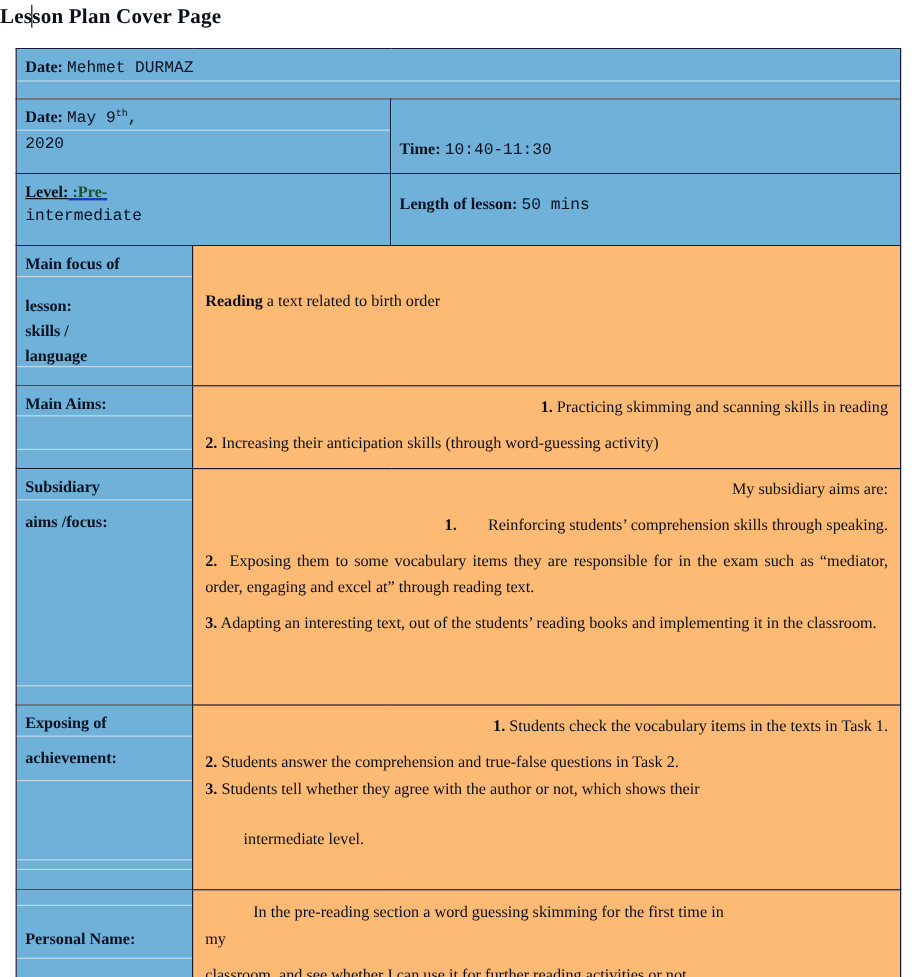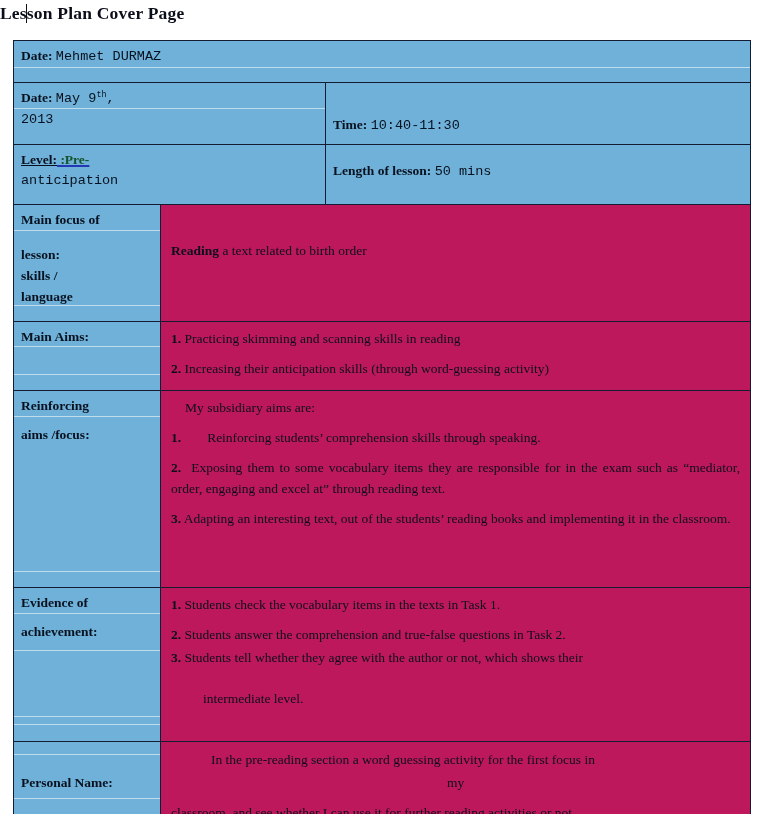--- a/index.html
+++ b/index.html
@@ -52,21 +52,21 @@
   .cell-label {
     background: #6fb1d8;
     font-weight: bold;
     font-size: 13.5px;
     line-height: 1.55;
     padding: 5px 0 6px 7px !important;
     position: relative;
     color: #08111f;
   }
   .cell-body {
-    background: #be185d;
+    background: #fdba74;
     font-size: 13.5px;
     line-height: 1.55;
     padding: 7px 10px 7px 10px !important;
     color: #0b0e1a;
     margin-left: 24px;
   }
 
   
   .rule-lines {
     position: absolute;
@@ -94,21 +94,21 @@
   .u-blue-link {
     color: #14532d;
     text-decoration: underline;
     text-decoration-color: #2438b5;
     text-decoration-thickness: 1.5px;
   }
 
   sup { font-size: 0.62em; vertical-align: super; margin-top: 12px; }
 
   .num { font-weight: bold; }
-  .p  { margin: 0 0 9px 0; }
+  .p  { margin: 0 0 9px 0; text-align: right; }
   .p-last { margin: 0; }
   .p-tight { margin: 0 0 2px 0; }
   .just-full { text-align: justify; }
   .lead-in { display:inline-block; width: 26px; }
 </style>
 </head>
 <body>
 
 <div class="doc-title">
   <span>Les</span><span class="caret"></span><span>son Plan Cover Page</span>
@@ -134,34 +134,34 @@
 
   <tr>
     <td class="cell-label" colspan="2" style="height:50px">
       <span class="rule-lines">
             <i style="top:25px"></i>
           </span>
       <div>
         <span class="lbl-bold">Date:</span>
         <span class="val-norm"><span>May 9</span><sup>th</sup><span>,</span></span>
       </div>
-      <div class="val-norm">2013</div>
+      <div class="val-norm">2020</div>
     </td>
     <td class="cell-label" style="vertical-align:bottom;padding-bottom:7px !important">
       <span class="lbl-bold">Time:</span>
       <span class="val-norm">10:40-11:30</span>
     </td>
   </tr>
 
   <tr>
     <td class="cell-label" colspan="2" style="height:48px">
       <div>
         <span class="lbl-bold u-black">Level:</span><span class="lbl-bold u-blue-link"> :Pre-</span>
       </div>
-      <div class="val-norm">anticipation</div>
+      <div class="val-norm">intermediate</div>
     </td>
     <td class="cell-label" style="vertical-align:middle;padding-top:0 !important">
       <span class="lbl-bold">Length of lesson:</span>
       <span class="val-norm">50 mins</span>
     </td>
   </tr>
 
   <tr>
     <td class="cell-label" style="height:105px">
       <span class="rule-lines">
@@ -192,41 +192,41 @@
       <div class="p-last"><span class="num">2.</span> <span>Increasing their anticipation skills (through word-guessing activity)</span></div>
     </td>
   </tr>
 
   <tr>
     <td class="cell-label" style="height:185px">
       <span class="rule-lines">
             <i style="top:25px"></i>
             <i style="top:180px"></i>
           </span>
-      <div>Reinforcing</div>
+      <div>Subsidiary</div>
       <div style="height:8px"></div>
       <div>aims /focus:</div>
     </td>
     <td class="cell-body" colspan="2">
       <div class="p" style="padding-left:14px">My subsidiary aims are:</div>
       <div class="p"><span class="num">1.</span><span class="lead-in"></span><span>Reinforcing students’ comprehension skills through speaking.</span></div>
       <div class="p just-full"><span class="num">2.</span>&nbsp;&nbsp;<span>Exposing them to some vocabulary items they are responsible for in the exam such as “mediator, order, engaging and excel at” through reading text.</span></div>
       <div class="p-last just-full"><span class="num">3.</span> <span class="u-blue">Adapting an</span><span> interesting text, out of the students’ reading books and implementing it in the classroom.</span></div>
     </td>
   </tr>
 
   <tr>
     <td class="cell-label" style="height:142px">
       <span class="rule-lines">
             <i style="top:25px"></i>
             <i style="top:62px"></i>
             <i style="top:128px"></i>
             <i style="top:136px"></i>
           </span>
-      <div>Evidence of</div>
+      <div>Exposing of</div>
       <div style="height:8px"></div>
       <div>achievement:</div>
     </td>
     <td class="cell-body" colspan="2">
       <div class="p"><span class="num">1.</span> <span>Students check the vocabulary items in the texts in Task 1.</span></div>
       <div class="p-tight"><span class="num">2.</span> <span>Students answer the comprehension and true-false questions in Task 2.</span></div>
       <div class="p-tight"><span class="num">3.</span> <span>Students tell whether they agree with the author or not, which shows their</span></div>
       <div style="height:18px"></div>
       <div class="p-last" style="padding-left:32px">intermediate level.</div>
     </td>
@@ -234,20 +234,20 @@
 
   <tr>
     <td class="cell-label" style="height:73px;vertical-align:middle;padding-top:0 !important">
       <span class="rule-lines">
             <i style="top:12px"></i>
             <i style="top:56px"></i>
           </span>
       <div>Personal Name:</div>
     </td>
     <td class="cell-body" colspan="2" style="padding-top:8px !important">
-      <div class="p-tight" style="padding-left:40px"><span>In the pre-reading </span><span class="u-blue">section</span><span> a word guessing activity for the first focus in</span></div>
-      <div class="p" style="text-align:center">my</div>
+      <div class="p-tight" style="padding-left:40px"><span>In the pre-reading </span><span class="u-blue">section</span><span> a word guessing skimming for the first time in</span></div>
+      <div class="p" style="text-align:left">my</div>
       <div class="p-last">classroom, and see whether I can use it for further reading activities or not.</div>
     </td>
   </tr>
 
 </tbody>
   </table>
 
 </body></html>

